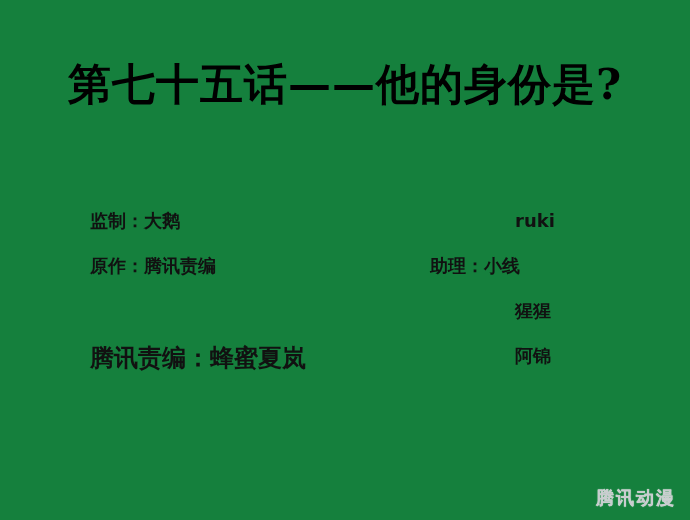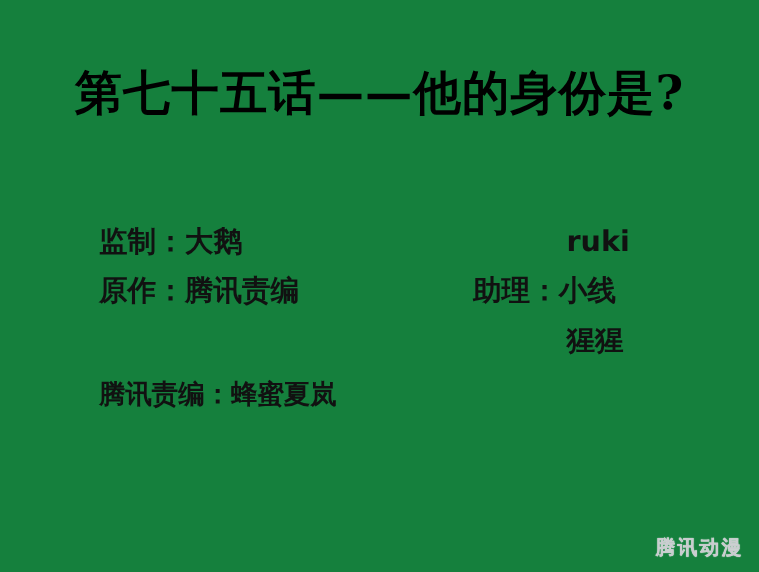--- a/index.html
+++ b/index.html
@@ -39,21 +39,21 @@
   }
   .col {
     position: absolute;
     top: 0;
   }
   .col-left { left: 90px; }
   .col-right { left: 430px; }
   .line {
     height: 45px;
     line-height: 45px;
-    font-size: 26px;
+    font-size: 18px;
     white-space: nowrap;
   }
   .line.small {
     font-size: 24px;
     margin-top: 48px;
   }
   .line.indent {
     padding-left: 85px;
   }
   .watermark {
@@ -80,19 +80,20 @@
     <div class="col col-left">
       <div class="line">监制：大鹅</div>
       <div class="line">原作：腾讯责编</div>
       <div class="line small">腾讯责编：蜂蜜夏岚</div>
     </div>
 
     <div class="col col-right">
       <div class="line indent">ruki</div>
       <div class="line">助理：小线</div>
       <div class="line indent">猩猩</div>
+      <div class="line indent">阿锦</div>
     </div>
 
   </div>
 
   <div class="watermark">腾讯动漫</div>
 
 </div>
 
 </body></html>

